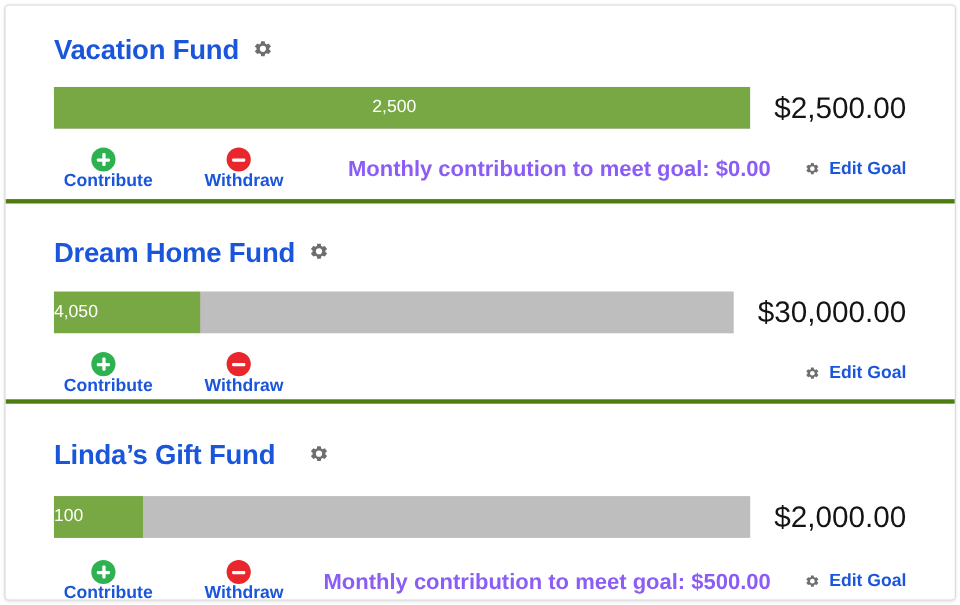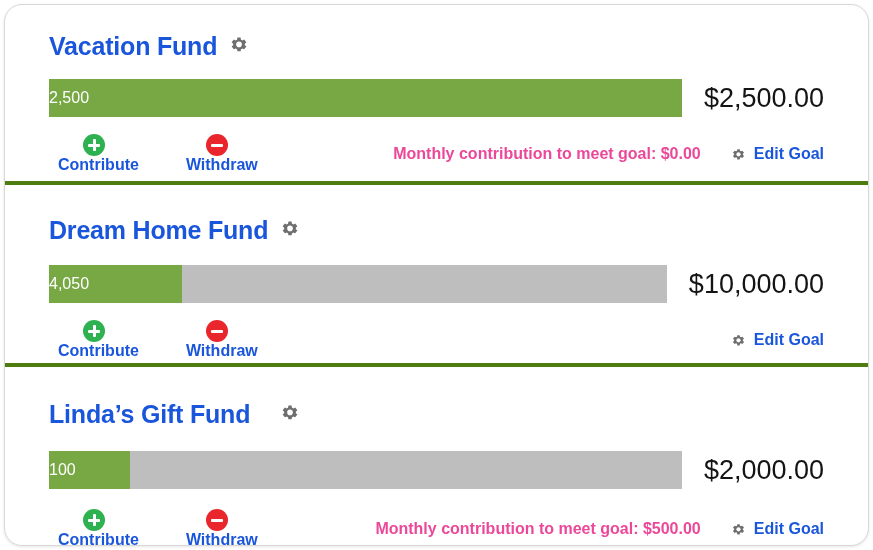--- a/index.html
+++ b/index.html
@@ -15,21 +15,21 @@
   }
 
   .panel {
     position: absolute;
     left: 4px;
     top: 4px;
     width: 865px;
     height: 542px;
     background: #ffffff;
     border: 1px solid #d8d8d8;
-    border-radius: 18px;
+    border-radius: 4px;
     box-sizing: border-box;
     box-shadow: 0 1px 3px rgba(0,0,0,0.10);
     overflow: hidden;
   }
 
   .fund-card {
     position: relative;
     box-sizing: border-box;
     padding: 0 44px 0 44px;
   }
@@ -84,21 +84,21 @@
     overflow: hidden;
   }
   .bar-fill {
     position: absolute;
     left: 0;
     top: 0;
     bottom: 0;
     background: #78a844;
     display: flex;
     align-items: center;
-    justify-content: flex-start;
+    justify-content: center;
     box-sizing: border-box;
     padding-right: 14px;
   }
   .bar-fill.left-label {
     justify-content: flex-start;
     padding-right: 0;
   }
   .bar-value {
     color: #ffffff;
     font-size: 16px;
@@ -161,29 +161,29 @@
   .circle-icon.minus::before {
     left: 5px; right: 5px; top: 10px; height: 3px;
   }
   .circle-icon.minus::after { display: none; }
 
   .withdraw-link { margin-left: 38px; }
 
   .spacer { flex: 1 1 auto; }
 
   .monthly-note {
-    font-size: 16px;
+    font-size: 20px;
     font-weight: bold;
-    color: #ec4899;
+    color: #8b5cf6;
     white-space: nowrap;
   }
 
   .edit-goal {
     display: inline-flex;
-    align-items: flex-end;
+    align-items: center;
     margin-left: 30px;
     cursor: pointer;
     white-space: nowrap;
   }
   .edit-goal .edit-label {
     font-size: 16px;
     font-weight: bold;
     color: #1a56db;
     margin-left: 8px;
   }
@@ -249,21 +249,21 @@
         </svg>
       </span>
     </div>
 
     <div class="progress-row">
       <div class="bar-track">
         <div class="bar-fill left-label" style="width:21.6%">
           <span class="bar-value">4,050</span>
         </div>
       </div>
-      <div class="goal-amount">$10,000.00</div>
+      <div class="goal-amount">$30,000.00</div>
     </div>
 
     <div class="actions-row">
       <span class="action-link">
         <span class="circle-icon plus"></span>
         <span class="action-label">Contribute</span>
       </span>
       <span class="action-link withdraw-link">
         <span class="circle-icon minus"></span>
         <span class="action-label">Withdraw</span>

